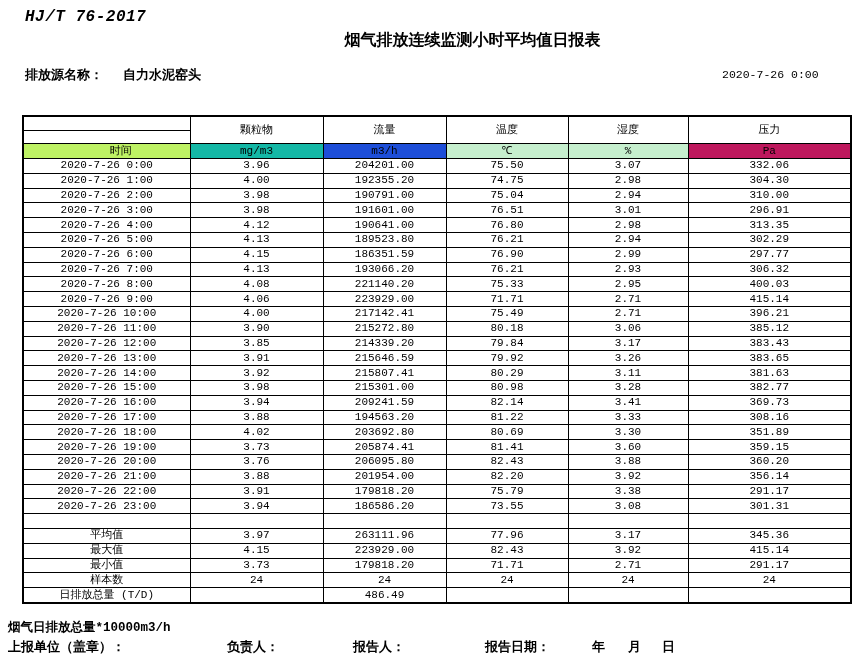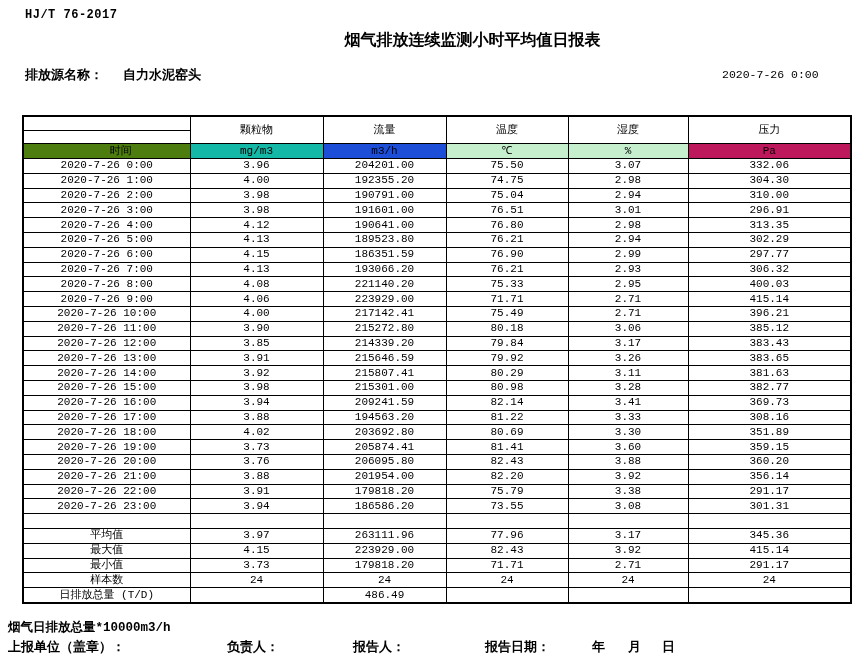--- a/index.html
+++ b/index.html
@@ -2,21 +2,21 @@
 <html><head>
 <meta charset="utf-8">
 <style>
   * { margin:0; padding:0; box-sizing:content-box; }
   html,body {
     width:865px; height:659px; background:#ffffff; color:#000;
     font-family:"Liberation Mono","DejaVu Sans Mono",monospace;
     position:relative; overflow:hidden;
   }
   .abs { position:absolute; }
-  .std-code { left:25px; top:8px; font-size:12px; font-weight:bold; letter-spacing:0.5px; }
+  .std-code { left:25px; top:8px; font-size:16px; font-weight:bold; letter-spacing:0.5px;font-style:italic; }
   .page-title { left:0; top:30px; width:865px; text-align:center; font-size:16px; font-weight:bold;padding-left:40px; }
   .source-line { left:25px; top:66px; font-size:13px; font-weight:bold; }
   .source-name { margin-left:20px; }
   .report-datetime { left:722px; top:68px; font-size:11.5px; }
 
   table.report {
     position:absolute; left:22px; top:115px; width:828px;
     border-collapse:collapse; table-layout:fixed;
     border:2px solid #000;
   }
@@ -60,21 +60,21 @@
       <td class="colhead" rowspan="2">颗粒物</td>
       <td class="colhead" rowspan="2">流量</td>
       <td class="colhead" rowspan="2">温度</td>
       <td class="colhead" rowspan="2">湿度</td>
       <td class="colhead" rowspan="2">压力</td>
     </tr>
     <tr class="hrow2">
       <td></td>
     </tr>
     <tr class="unit-row">
-      <td style="background: #4d7c0f; padding-left: 28px;">时间</td>
+      <td style="background: #bef264; padding-left: 28px;">时间</td>
       <td style="background: #14b8a6;">mg/m3</td>
       <td style="background: #1d4ed8;">m3/h</td>
       <td style="background: rgb(198, 239, 206);">℃</td>
       <td style="background: rgb(198, 239, 206);">%</td>
       <td style="background: #be185d;">Pa</td>
     </tr>
   </thead>
   <tbody>
       <tr>
         <td>2020-7-26 0:00</td>

